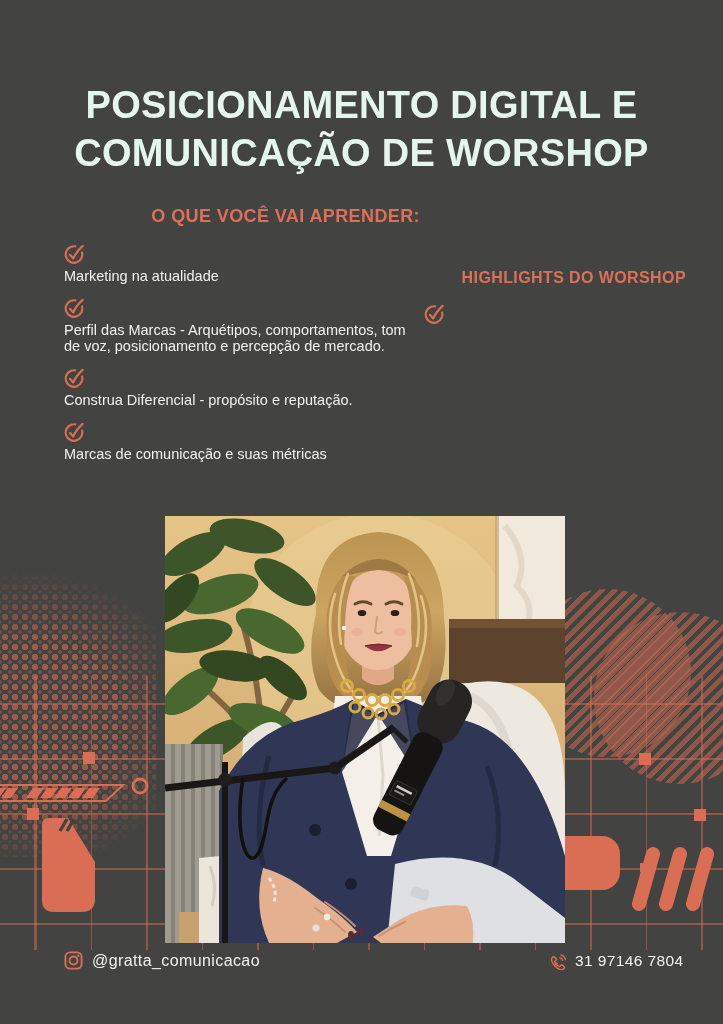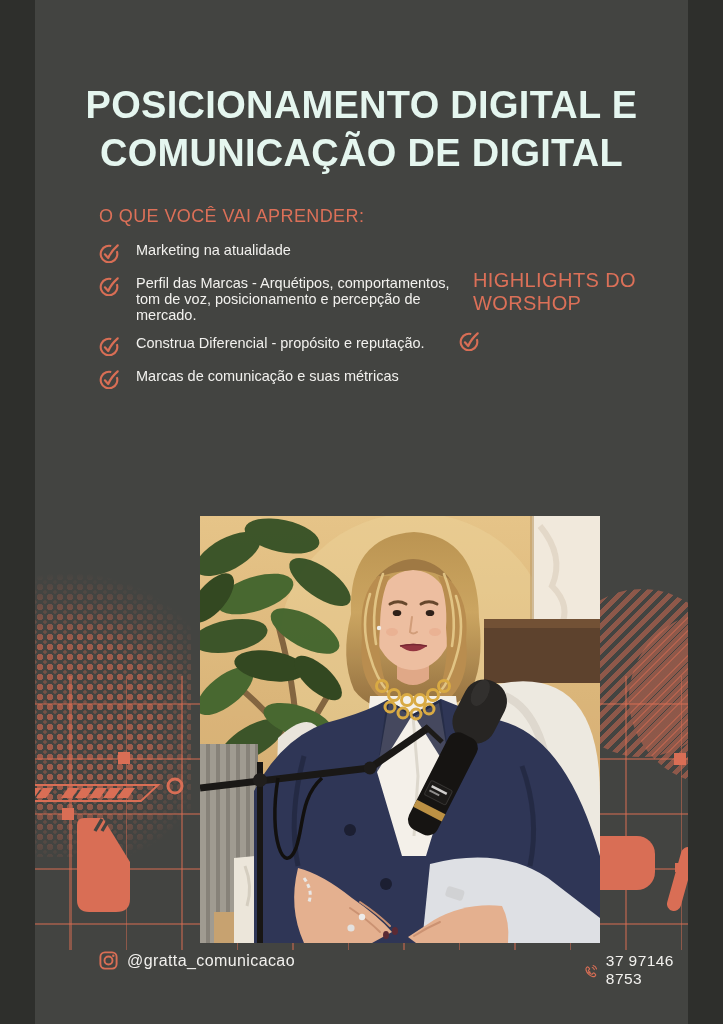--- a/index.html
+++ b/index.html
@@ -1,37 +1,37 @@
 <!DOCTYPE html>
 <html><head>
 <meta charset="utf-8">
 <style>
   html,body{margin:0;padding:0;background:#2e2f2c;}
   .page{
-    position:relative;width:653px;height:1024px;margin:0 auto;
+    position:relative;width:723px;height:1024px;margin:0 auto;
     background:#434441;overflow:hidden;
     font-family:"Liberation Sans",sans-serif;
   }
   
   .title{
     position:absolute;top:56px;left:0;right:0;text-align:center;
     color:#E5F6EF;font-weight:bold;font-size:38px;line-height:48px;letter-spacing:.3px;
   }
   .title span{display:block;}
   
   .learn{position:absolute;left:64px;top:206px;width:356px;}
   .highlights{position:absolute;left:424px;top:269px;width:262px;}
   .section-heading{
-    color:#DC7058;font-weight:normal;letter-spacing:.4px;margin:0 0 15px 0;
+    color:#DC7058;font-weight:bold;letter-spacing:.4px;margin:0 0 15px 0;text-align:right;
   }
   .learn .section-heading{font-size:18px;}
-  .highlights .section-heading{font-size:20px;margin-left:14px;}
+  .highlights .section-heading{font-size:16px;margin-left:14px;}
   .check-item{
-    display:flex;align-items:flex-start;gap:16px;margin-bottom:12px;
-    color:#F2F1EE;font-size:14.5px;line-height:16px;
+    display:flex;align-items:flex-start;gap:4px;margin-bottom:12px;
+    color:#F2F1EE;font-size:14.5px;line-height:16px;flex-direction:column;
   }
   .check-icon{flex:0 0 21px;width:21px;height:20px;margin-top:1px;}
   
   .decor{position:absolute;z-index:1;}
   .dots-left{
     left:0;top:552px;width:156px;height:305px;
     background-image:
       radial-gradient(circle, rgba(216,108,82,.60) 3px, rgba(216,108,82,0) 3.4px),
       radial-gradient(circle, rgba(216,108,82,.35) 1.5px, rgba(216,108,82,0) 1.9px);
     background-size:10px 10px,10px 10px;
@@ -131,21 +131,21 @@
   <svg class="decor slashes" viewBox="0 0 92 66">
     <g stroke="#D96E55" stroke-width="14" stroke-linecap="round">
       <line x1="7" y1="58" x2="21" y2="8"></line>
       <line x1="34" y1="58" x2="48" y2="8"></line>
       <line x1="61" y1="58" x2="75" y2="8"></line>
     </g>
   </svg>
 
   <h1 class="title">
     <span>POSICIONAMENTO DIGITAL E</span>
-    <span>COMUNICAÇÃO DE DIGITAL</span>
+    <span>COMUNICAÇÃO DE WORSHOP</span>
   </h1>
 
   <section class="learn">
     <h2 class="section-heading">O QUE VOCÊ VAI APRENDER:</h2>
     <div class="check-item">
       <svg class="check-icon" viewBox="0 0 21 20">
           <use href="#check-badge"></use>
         </svg>
       <span>Marketing na atualidade</span>
     </div>
@@ -339,17 +339,17 @@
         <circle cx="9.5" cy="9.5" r="4" fill="none" stroke="#D96E55" stroke-width="1.9"></circle>
         <circle cx="14.3" cy="4.7" r="1.2" fill="#D96E55"></circle>
       </svg>
       <span>@gratta_comunicacao</span>
     </div>
     <div class="contact contact-phone">
       <svg width="17" height="17" viewBox="0 0 17 17">
         <path d="M6.2 10.8c1.9 1.9 4 3.2 4.9 2.3l1-1c.4-.4 1.1-.4 1.5 0l1.6 1.6c.4.4.4 1.1 0 1.5l-.9.9c-1.1 1.1-4.8.6-8.3-2.9C2.5 9.7 2 6 3.1 4.9l.9-.9c.4-.4 1.1-.4 1.5 0l1.6 1.6c.4.4.4 1.1 0 1.5l-1 1c-.9.9.2 1.8 2.1 2.7z" fill="none" stroke="#D96E55" stroke-width="1.5" stroke-linejoin="round"></path>
         <path d="M10.8 4.6 q2.2 .4 2.8 2.7 M12 1.9 q3.6 .9 4.6 4.6" fill="none" stroke="#D96E55" stroke-width="1.4" stroke-linecap="round"></path>
       </svg>
-      <span>37 97146 8753</span>
+      <span>31 97146 7804</span>
     </div>
   </div>
 
 </div>
 
 </body></html>

